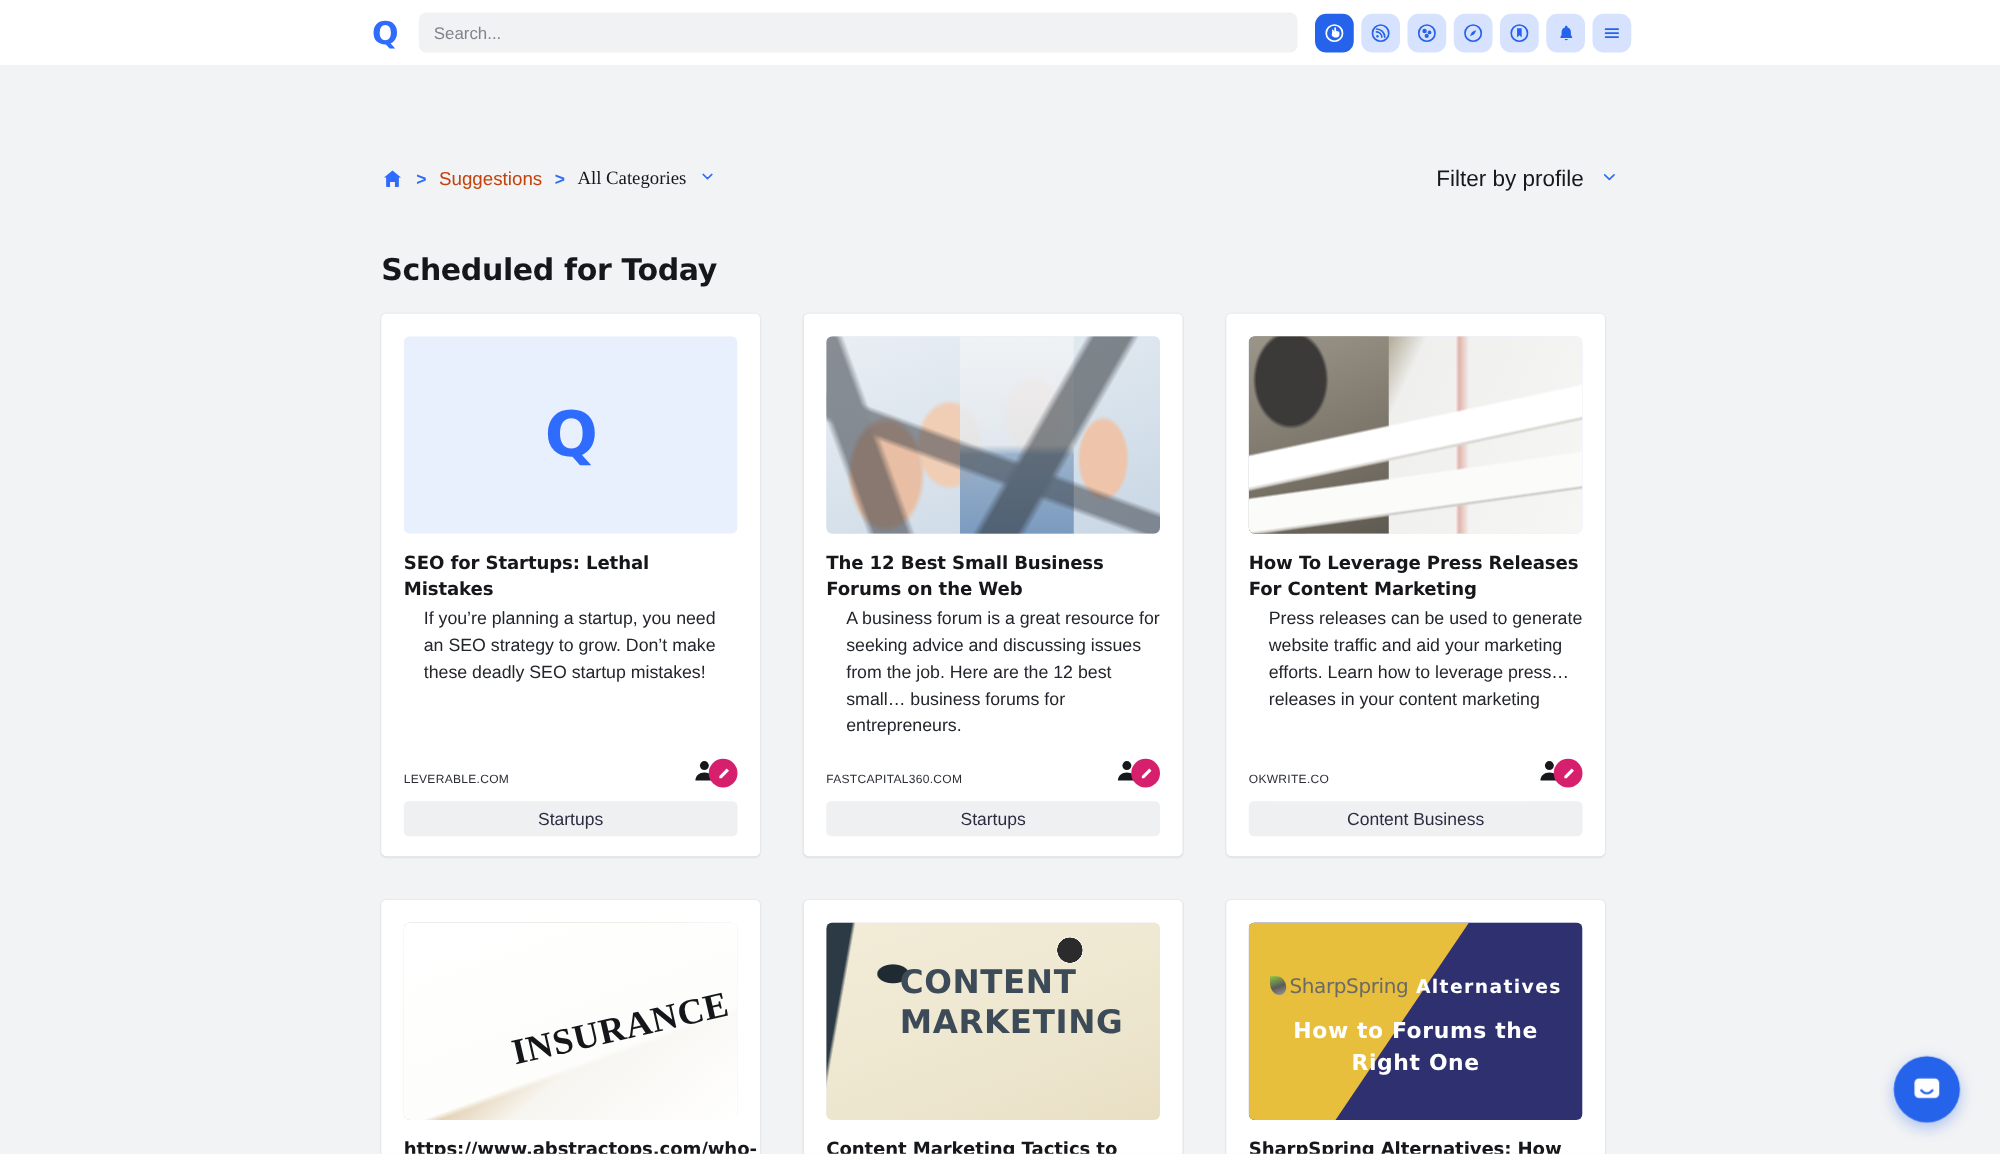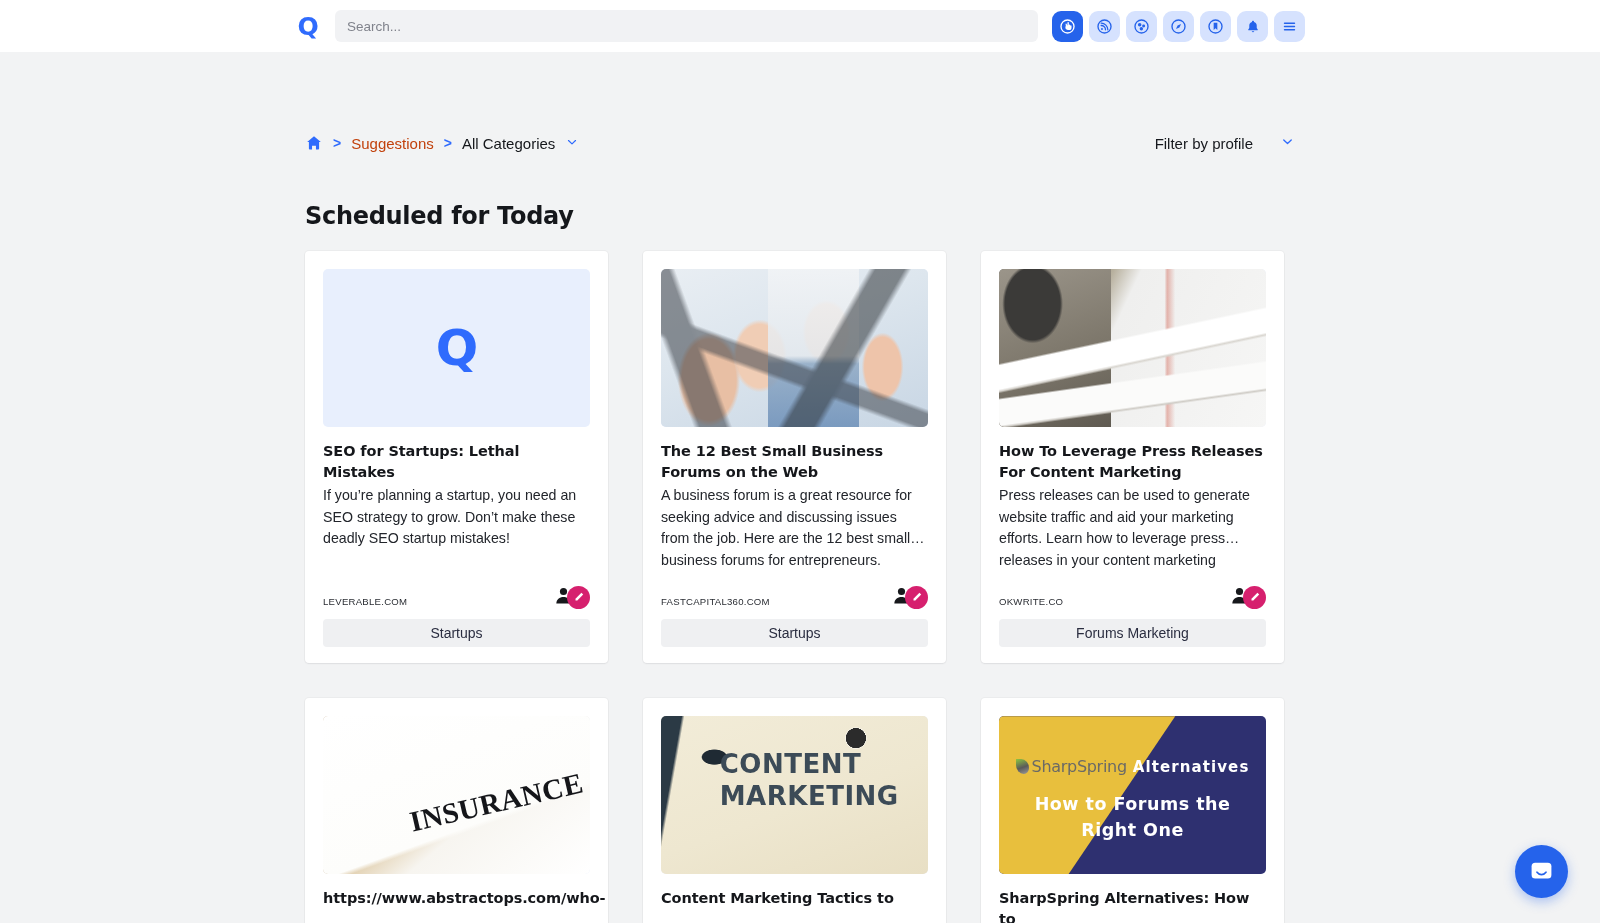--- a/index.html
+++ b/index.html
@@ -118,30 +118,31 @@
     line-height: 1;
   }
   .crumb-muted {
     color: #c2410c;
     cursor: pointer;
   }
   .crumb-current {
     color: #14161a;
     font-weight: 500;
     cursor: pointer;
+    font-family: Liberation Serif, serif;
   }
   .chev {
     display: inline-block;
     vertical-align: middle;
   }
   .filter-btn {
     display: flex;
     align-items: center;
-    gap: 27px;
-    font-size: 15px;
+    gap: 13px;
+    font-size: 18px;
     color: #16181d;
     cursor: pointer;
   }
 
   
   .section-title {
     font-family: "DejaVu Sans", sans-serif;
     font-size: 24px;
     font-weight: bold;
     color: #15171b;
@@ -195,20 +196,21 @@
     font-weight: bold;
     color: #15171b;
     line-height: 1.45;
     letter-spacing: -0.1px;
   }
   .card-desc {
     font-size: 14.2px;
     color: #22252b;
     line-height: 1.52;
     margin-top: 2px;
+    margin-left: 16px;
   }
   .card-foot {
     display: flex;
     align-items: flex-end;
     justify-content: space-between;
     margin-top: auto;
     padding-top: 14px;
     min-height: 34px;
   }
   .card-source {
@@ -596,21 +598,21 @@
                 <path d="M3.8 21c0-4.6 3.7-7.4 8.2-7.4s8.2 2.8 8.2 7.4z" fill="#17181c"></path>
               </svg>
             </span>
             <span class="edit-pill">
               <svg width="12" height="12" viewBox="0 0 24 24" fill="none">
                 <path d="M16.8 3.6 20.4 7.2 8.6 19H5v-3.6z" fill="#ffffff"></path>
               </svg>
             </span>
           </div>
         </div>
-        <div class="cat-btn">Forums Marketing</div>
+        <div class="cat-btn">Content Business</div>
       </div>
 
       <div class="card">
         <div class="card-thumb">
           <div class="ph ph-ins"></div>
         </div>
         <div class="card-body">
           <div class="card-title">https://www.abstractops.com/who-</div>
         </div>
       </div>

